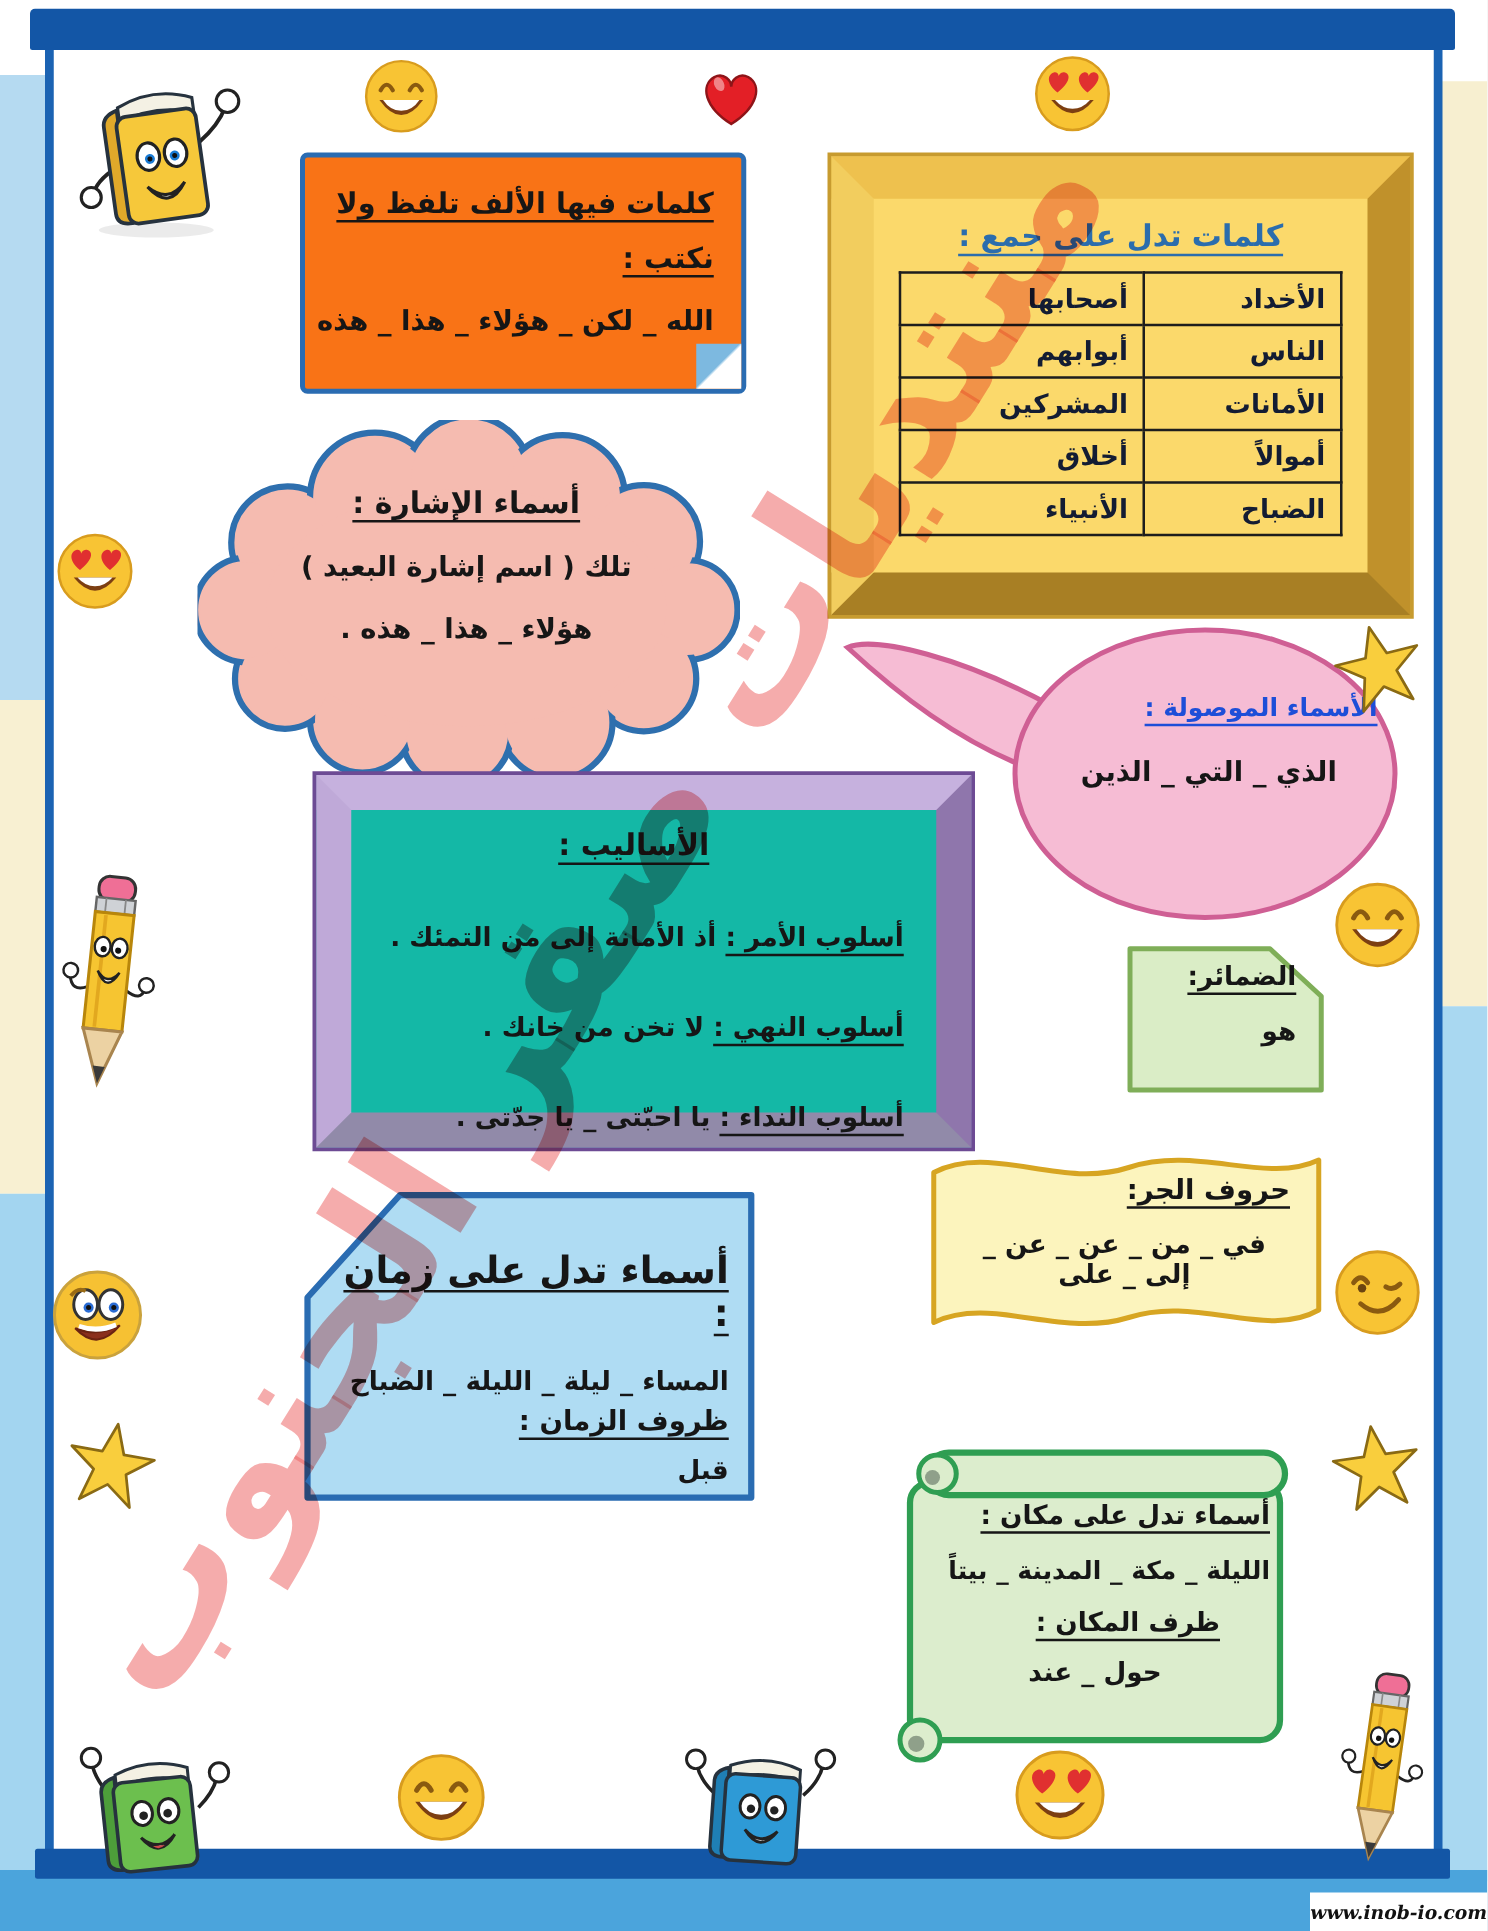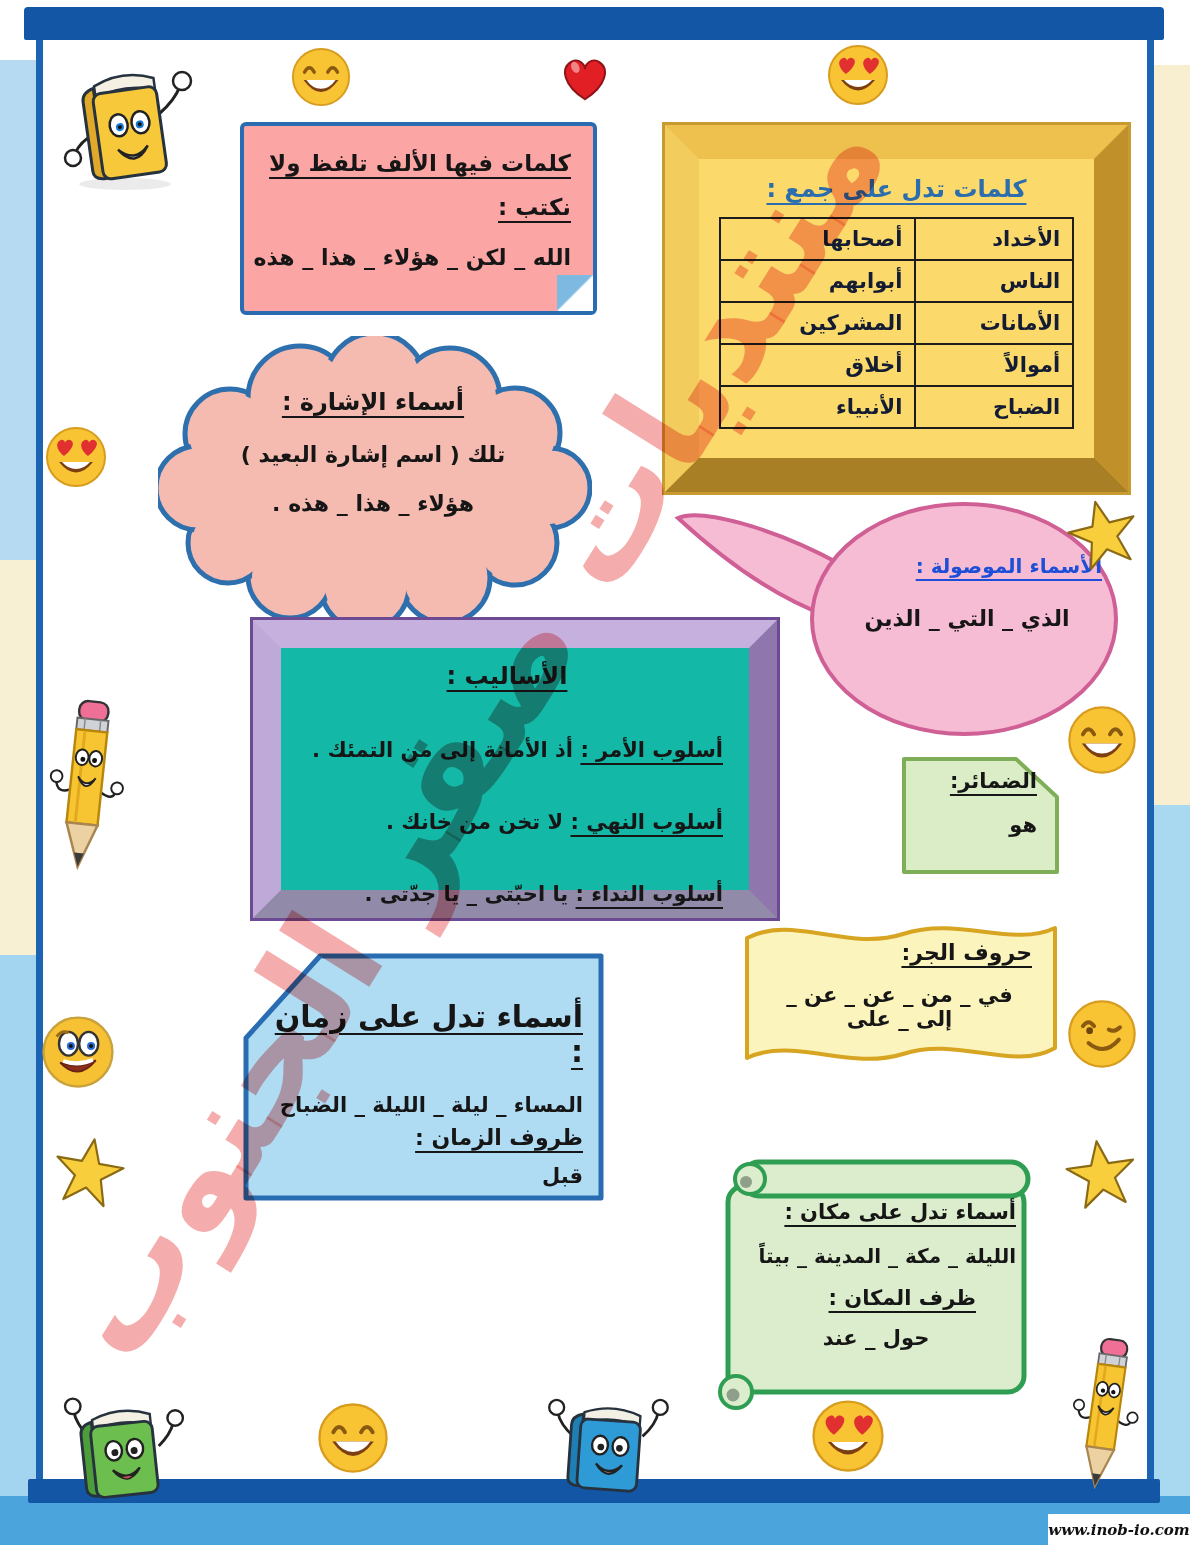--- a/index.html
+++ b/index.html
@@ -19,21 +19,21 @@
   
   .page { position:absolute; left:36px; top:22px; width:1118px; height:1476px;
           background:#ffffff; border:7px solid #1b63b3; border-radius:5px; z-index:1; }
   .band-top    { position:absolute; left:24px; top:7px;   width:1140px; height:33px; background:#1356a6; border-radius:4px 4px 2px 2px; z-index:2; }
   .band-bottom { position:absolute; left:28px; top:1479px; width:1132px; height:24px; background:#1356a6; border-radius:2px; z-index:2; }
 
   .txt { color:#161616; font-weight:bold; direction:rtl; }
   .u { text-decoration:underline; text-decoration-thickness:2px; text-underline-offset:6px; }
 
   
-  .note-blue { left:240px; top:122px; width:357px; height:193px; background:#fca5a5;
+  .note-blue { left:240px; top:122px; width:357px; height:193px; background:#f97316;
                border:4px solid #2a6cb2; border-radius:6px; z-index:2; padding:16px 22px 0 0; }
   .note-blue .title { font-size:23px; line-height:1.9; width:315px; }
   .note-blue .body  { font-size:22px; margin-top:16px; letter-spacing:0; }
   .note-fold { position:absolute; right:0; bottom:0; width:36px; height:36px;
                background:linear-gradient(to top left, #ffffff 48%, #7db9e0 52%); }
 
   
   .gold-frame { left:665px; top:125px; width:463px; height:367px; background:#fbd96b;
                 border:34px solid; border-color:#eec14e #c0912b #a87f24 #f2cd5e;
                 outline:3px solid #c79b2f; z-index:2; }

